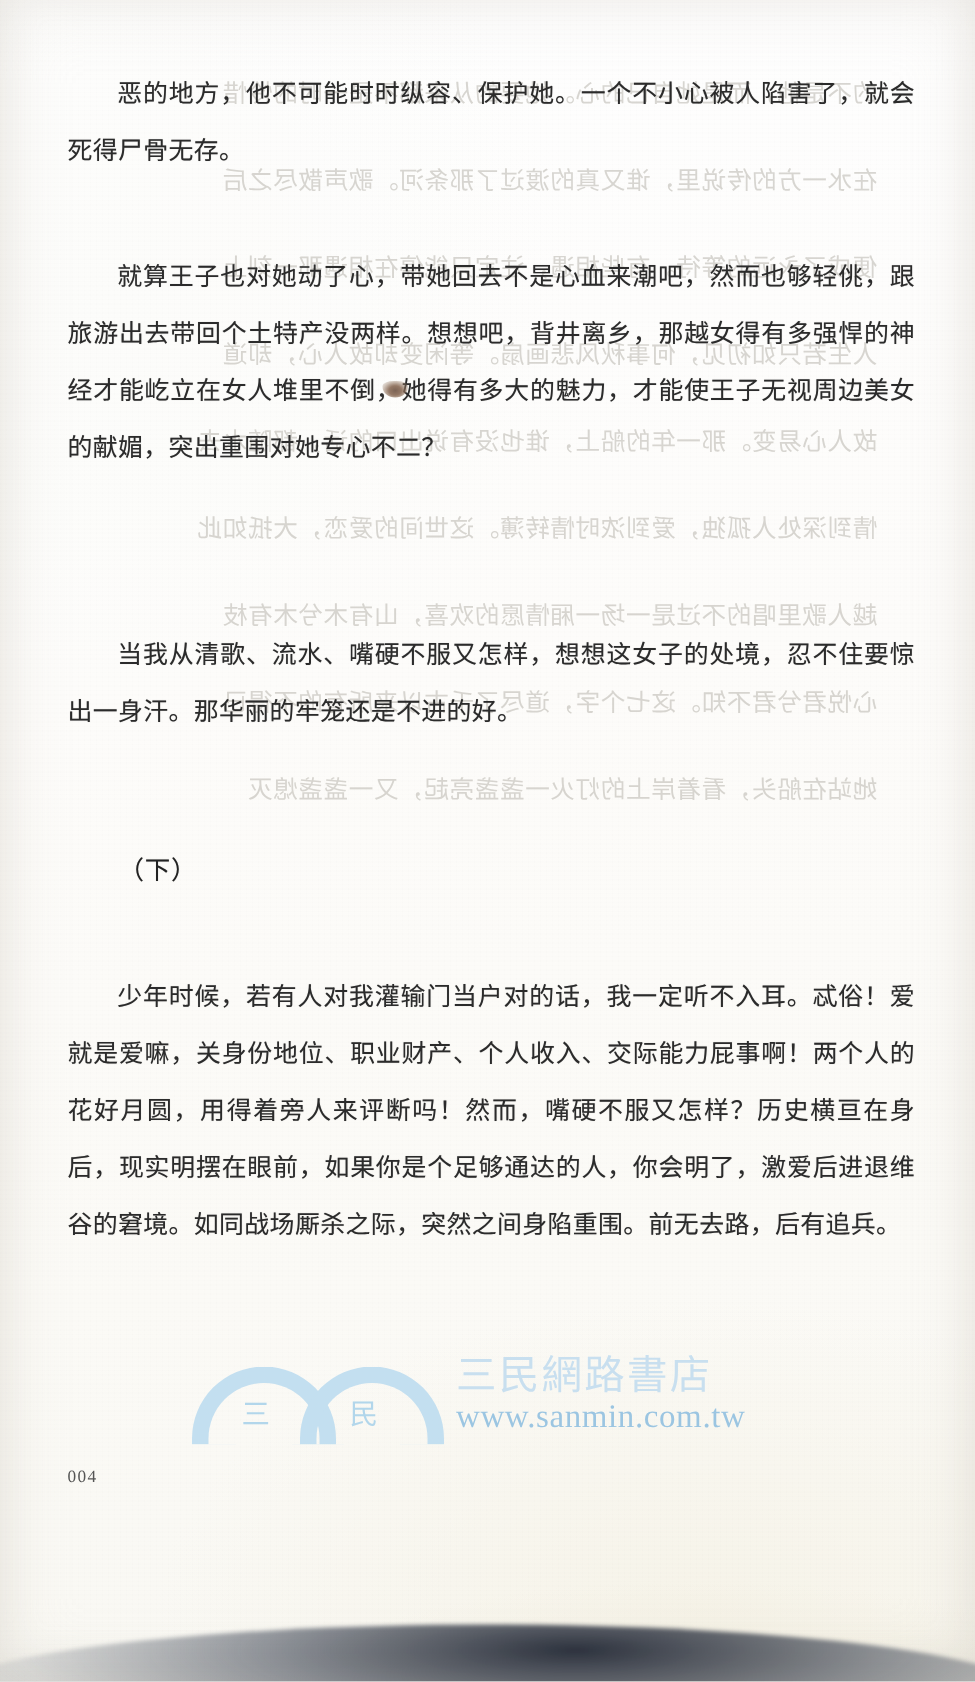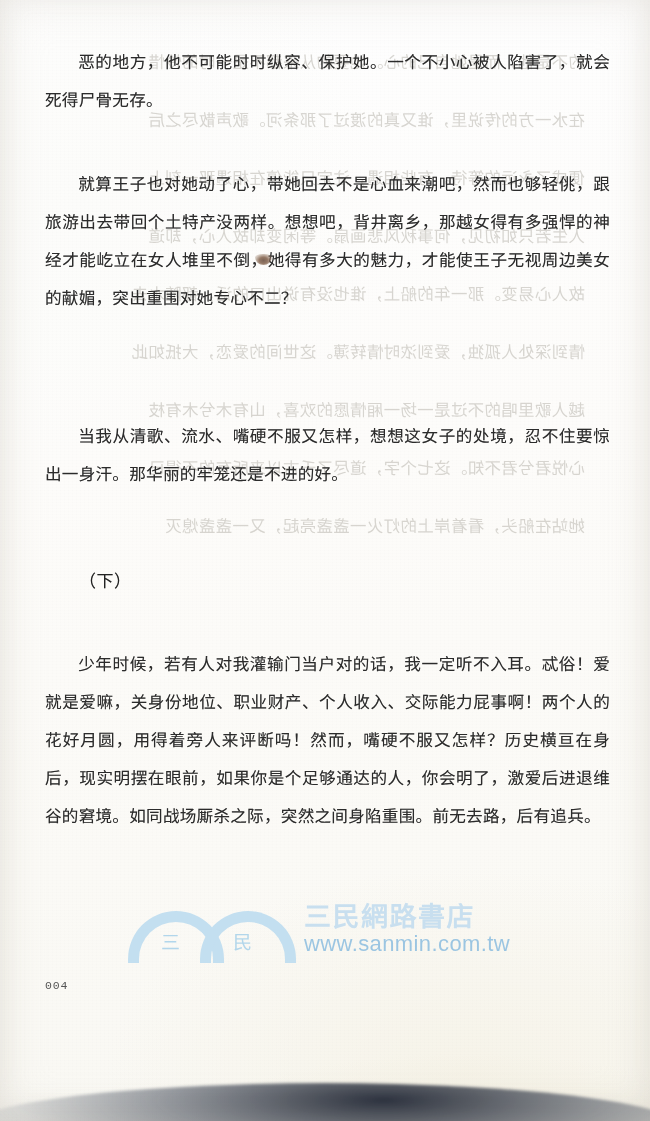--- a/index.html
+++ b/index.html
@@ -107,40 +107,40 @@
     letter-spacing:1px;
     font-family:"DejaVu Sans","Liberation Sans",sans-serif;
   }
   .arch-ch.c1{left:33px;}
   .arch-ch.c2{left:105px;}
 
   #wm-cn{
     position:absolute;left:176px;top:0px;
     font-size:27px;color:#c2dcef;
     letter-spacing:1.5px;
-    font-weight:700;
+    font-weight:400;
     white-space:nowrap;
     font-family:"DejaVu Sans","Liberation Sans",sans-serif;
   }
   #wm-url{
     position:absolute;left:176px;top:36px;
     font-size:22px;color:#8fbfe0;
     letter-spacing:.4px;
     white-space:nowrap;
-    font-family:Liberation Sans, sans-serif;
+    font-family:Liberation Serif, serif;
   }
 
   
   #folio{
     position:absolute;left:45px;top:979px;
     z-index:5;
     font-size:11.5px;
     color:#555;
     letter-spacing:.9px;
-    font-family:Liberation Mono, monospace;
+    font-family:Liberation Serif, serif;
   }
 
   
   #edge-shadow{
     position:absolute;left:-40px;bottom:-58px;width:730px;height:96px;
     z-index:8;pointer-events:none;
     border-radius:50%;
     background:radial-gradient(ellipse at 58% 18%, rgba(28,34,48,.92) 0%, rgba(60,68,84,.55) 34%, rgba(120,128,142,.18) 62%, rgba(255,255,255,0) 82%);
     filter:blur(1.4px);
   }

